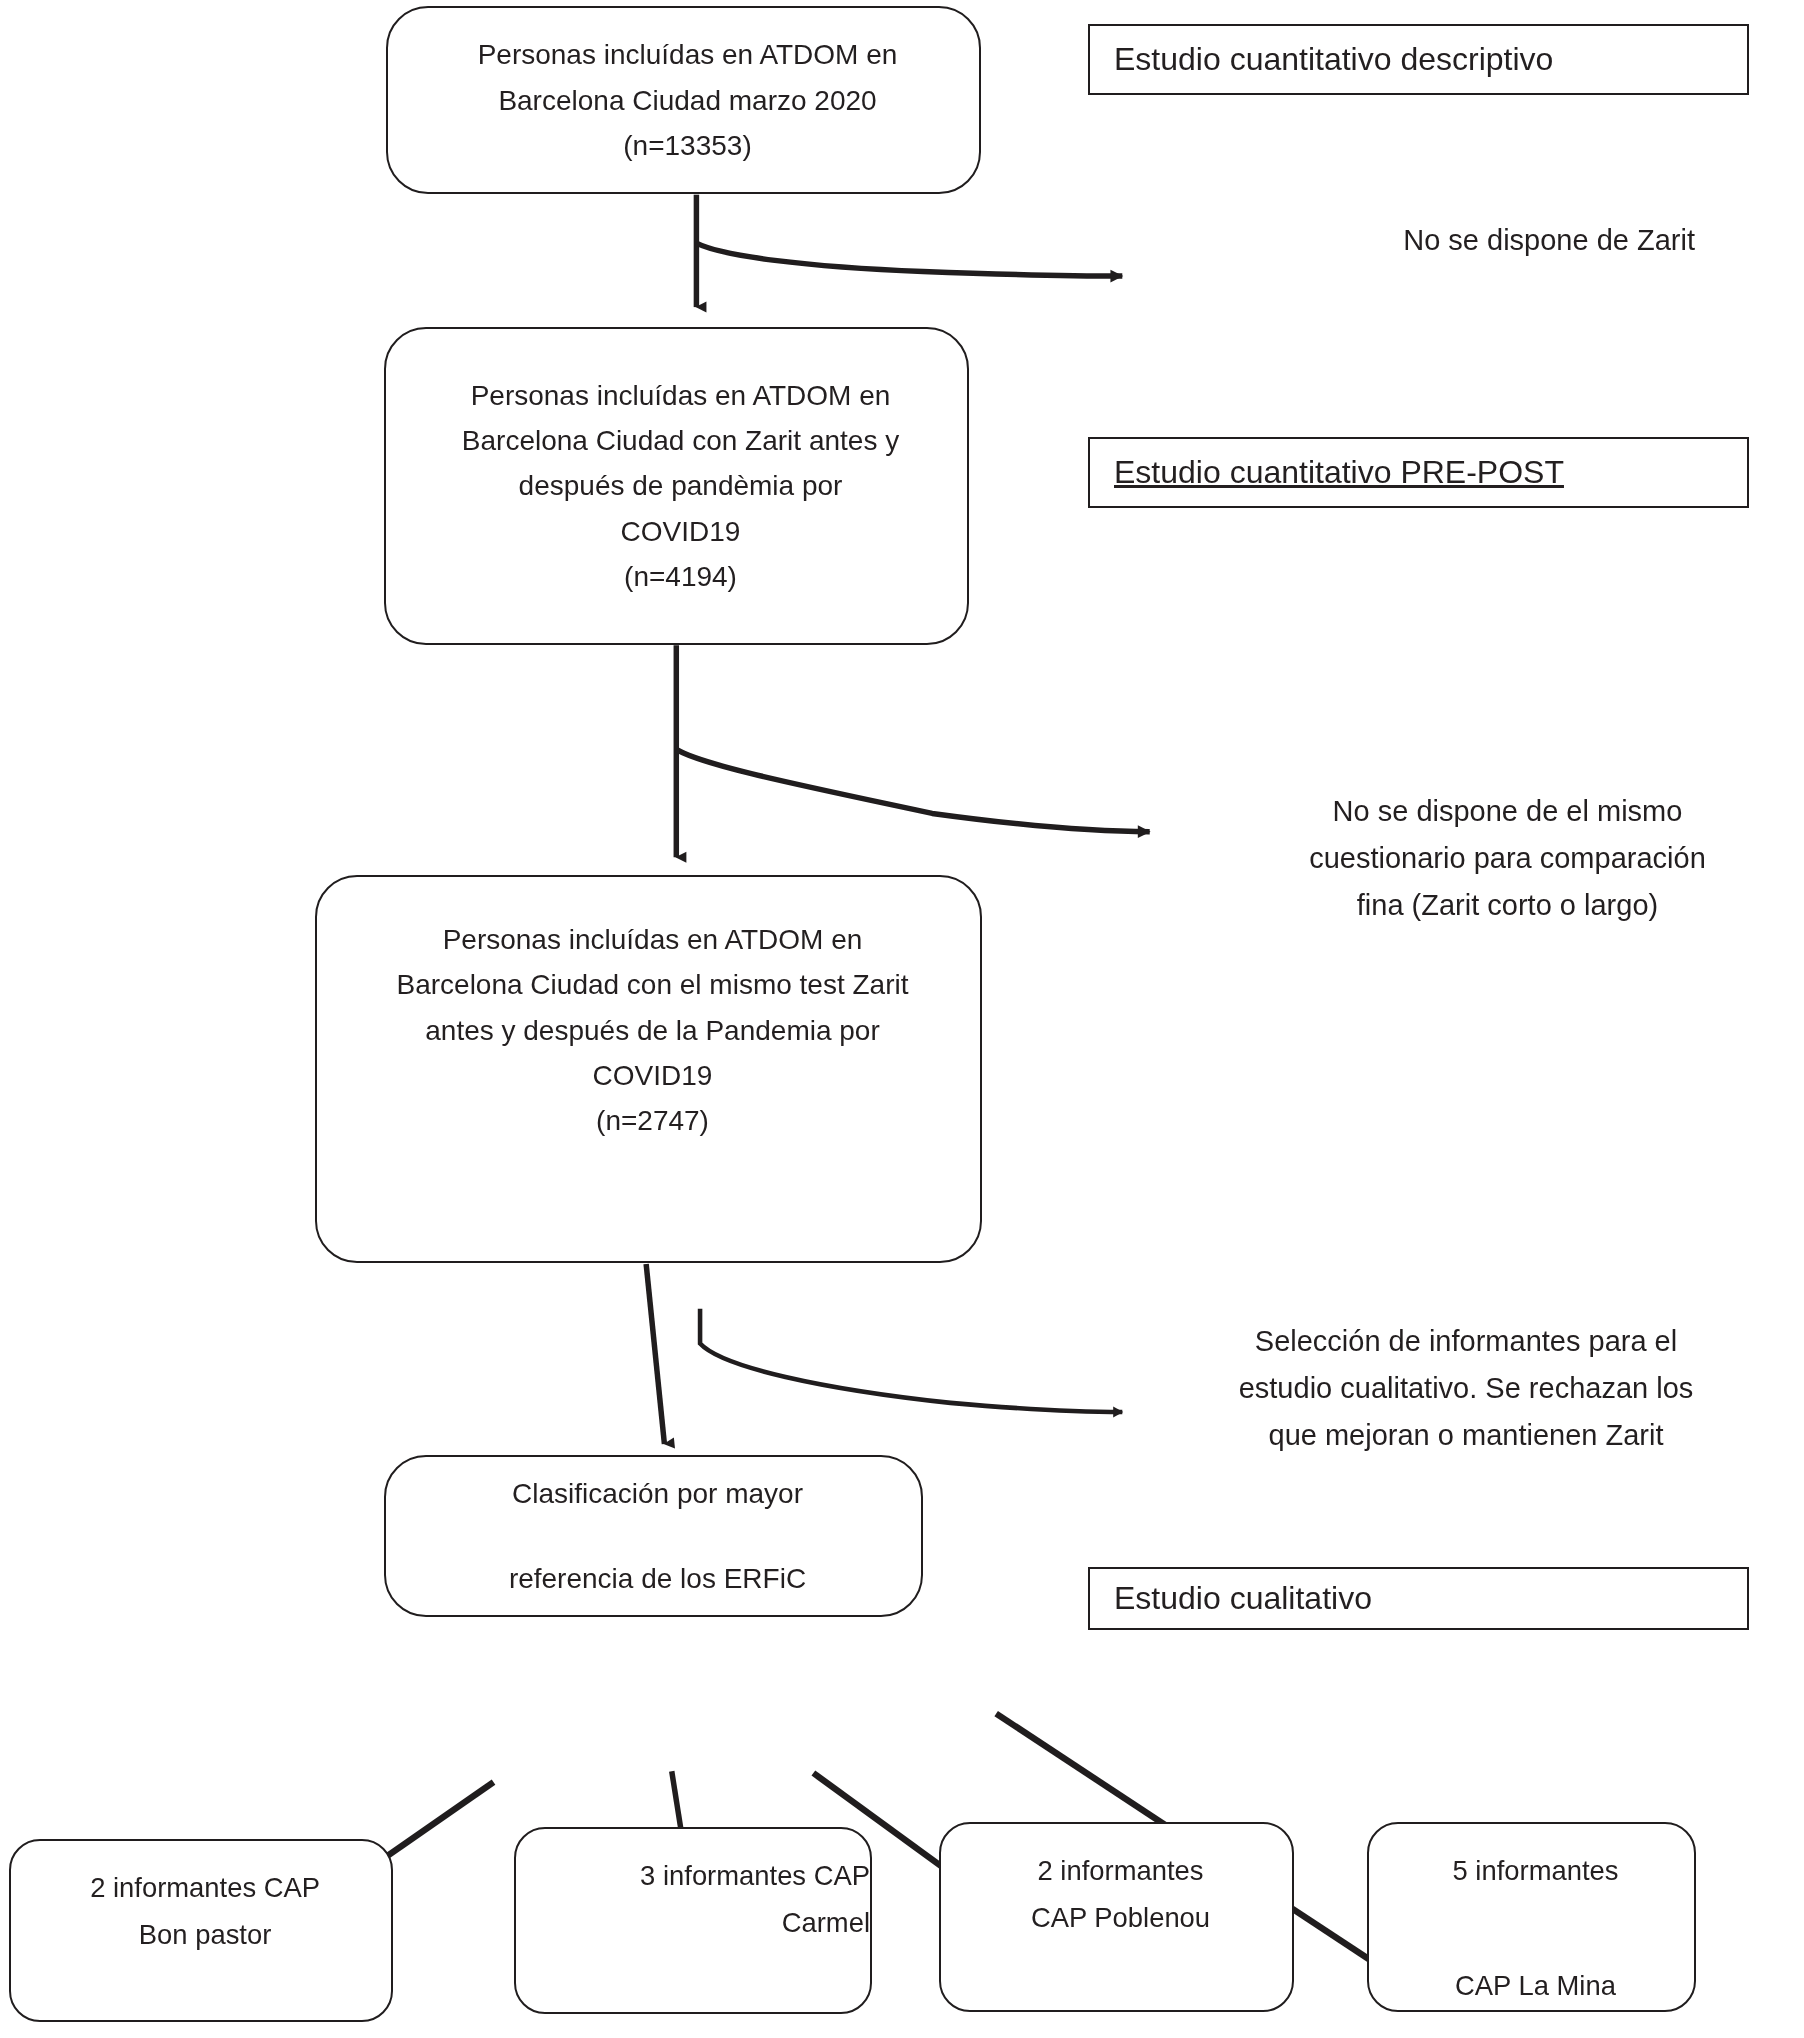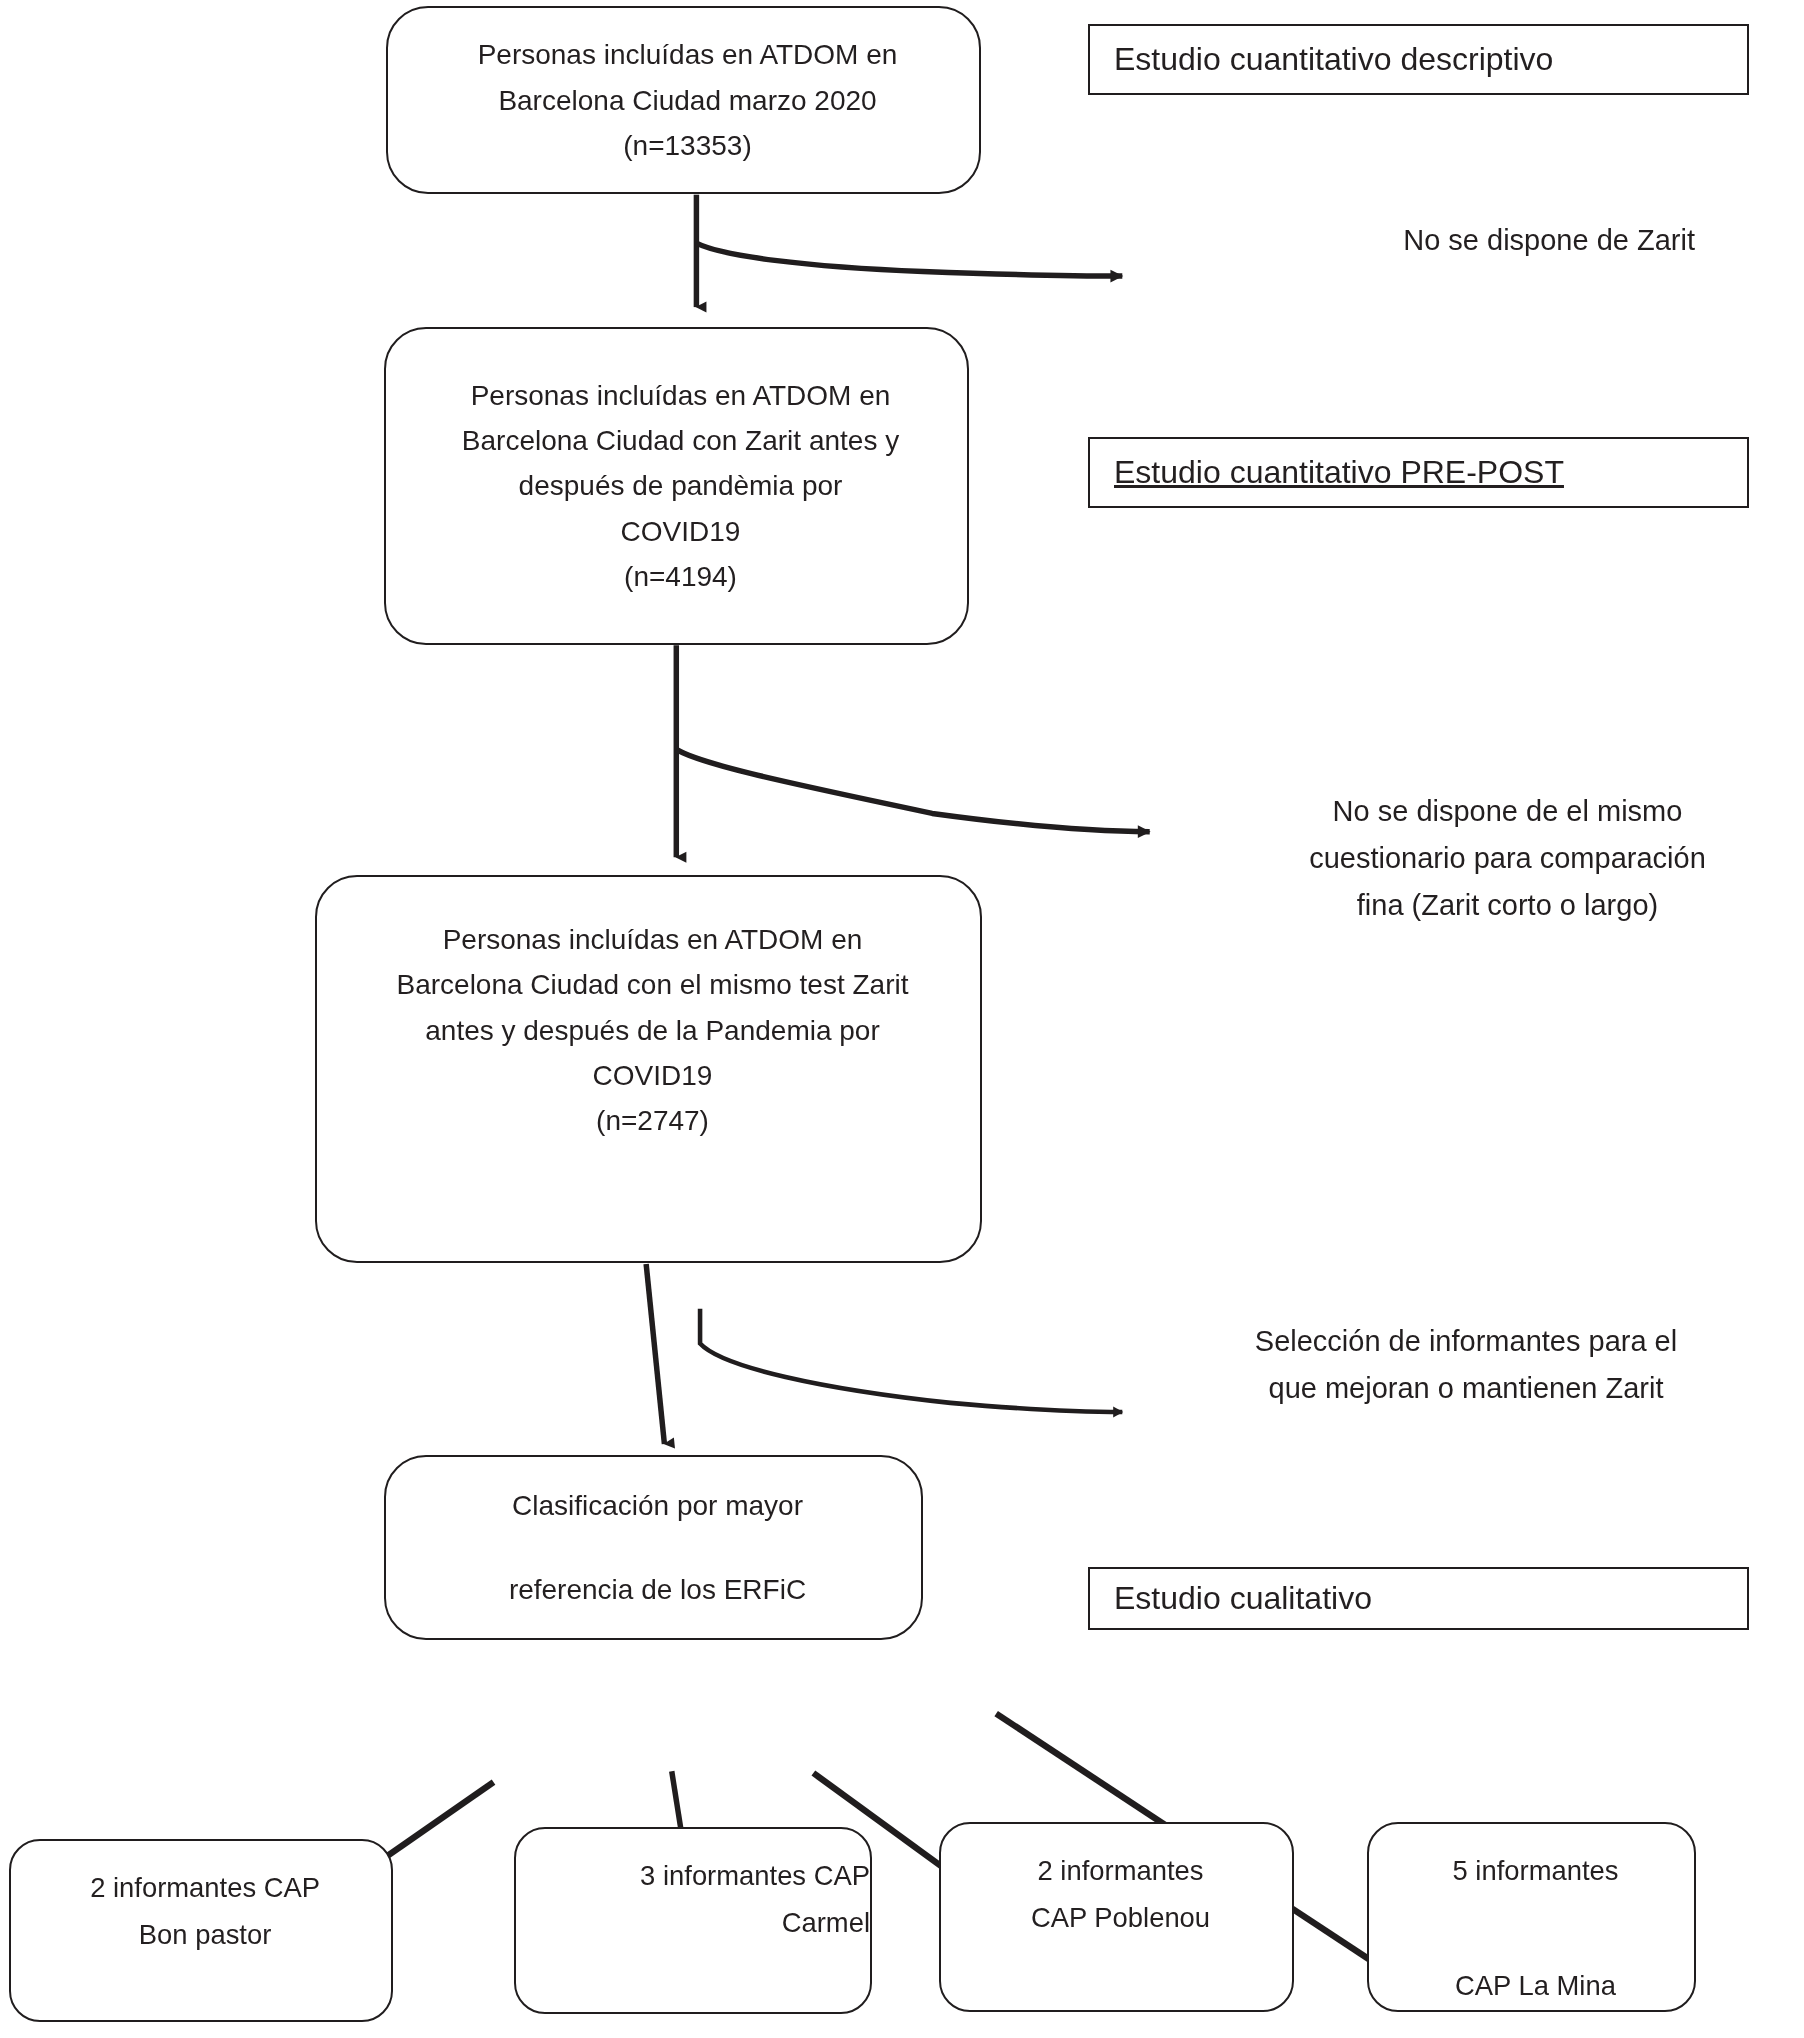--- a/index.html
+++ b/index.html
@@ -143,21 +143,21 @@
   </div>
 
   <div class="node node-round" style="left:315px; top:875px; width:667px; height:388px; justify-content:flex-start; padding-top:40px;">
     <span class="node-line">Personas incluídas en ATDOM en</span>
     <span class="node-line">Barcelona Ciudad con el mismo test Zarit</span>
     <span class="node-line">antes y después de la Pandemia por</span>
     <span class="node-line">COVID19</span>
     <span class="node-line">(n=2747)</span>
   </div>
 
-  <div class="node node-round" style="left:384px; top:1455px; width:539px; height:185px;gap:39px;">
+  <div class="node node-round" style="left:384px; top:1455px; width:539px; height:162px;gap:39px;">
     <span class="node-line">Clasificación por mayor</span>
     <span class="node-line">referencia de los ERFiC</span>
   </div>
 
   <div class="node node-rect" style="left:1088px; top:24px; width:661px; height:71px;">
     <span class="node-line">Estudio cuantitativo descriptivo</span>
   </div>
 
   <div class="node node-rect" style="left:1088px; top:437px; width:661px; height:71px;text-decoration:underline;">
     <span class="node-line">Estudio cuantitativo PRE-POST</span>
@@ -172,20 +172,21 @@
   </div>
 
   <div class="note" style="left:1215px; top:788px; width:585px;">
     <span class="note-line">No se dispone de el mismo</span>
     <span class="note-line">cuestionario para comparación</span>
     <span class="note-line">fina (Zarit corto o largo)</span>
   </div>
 
   <div class="note" style="left:1151px; top:1318px; width:630px;">
     <span class="note-line">Selección de informantes para el</span>
+    <span class="note-line">estudio cualitativo. Se rechazan los</span>
     <span class="note-line">que mejoran o mantienen Zarit</span>
   </div>
 
   <div class="node node-round node-small" style="left:9.1px; top:1839px; width:384px; height:183px;">
     <span class="node-line">2 informantes CAP</span>
     <span class="node-line">Bon pastor</span>
   </div>
 
   <div class="node node-round node-small" style="left:514px; top:1827px; width:358px; height:187px;align-items:flex-end;">
     <span class="node-line">3 informantes CAP</span>

